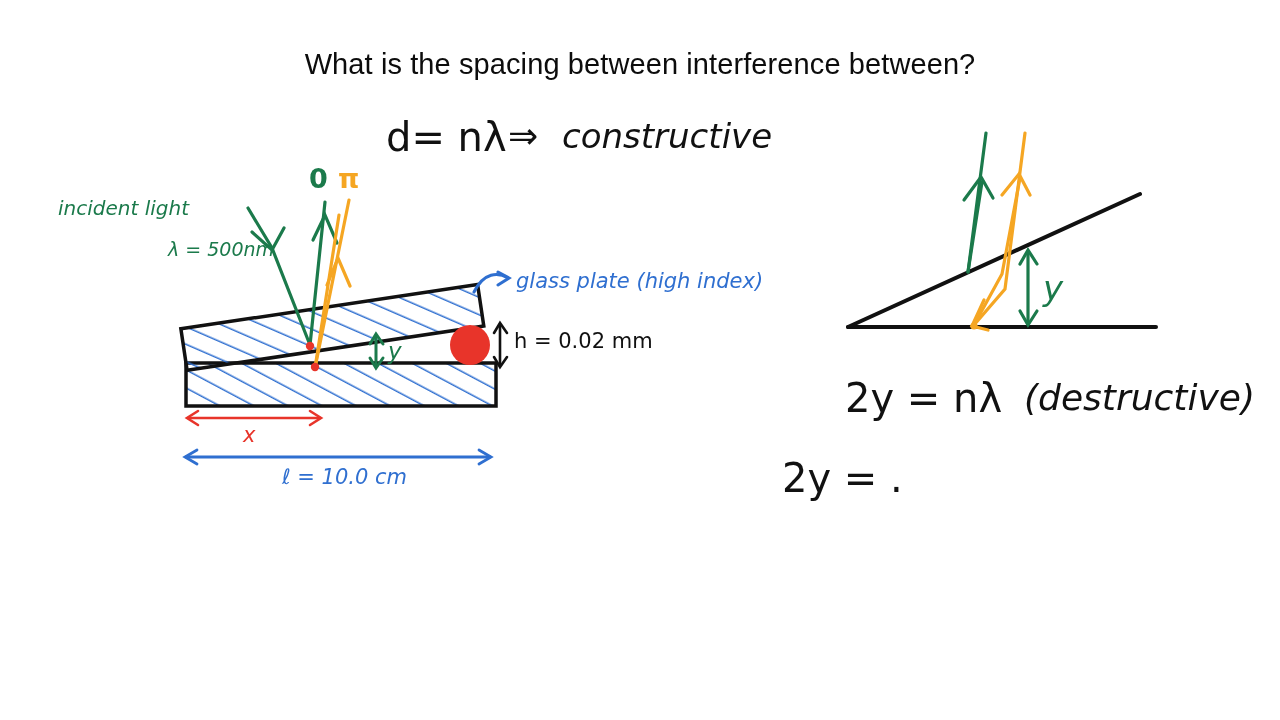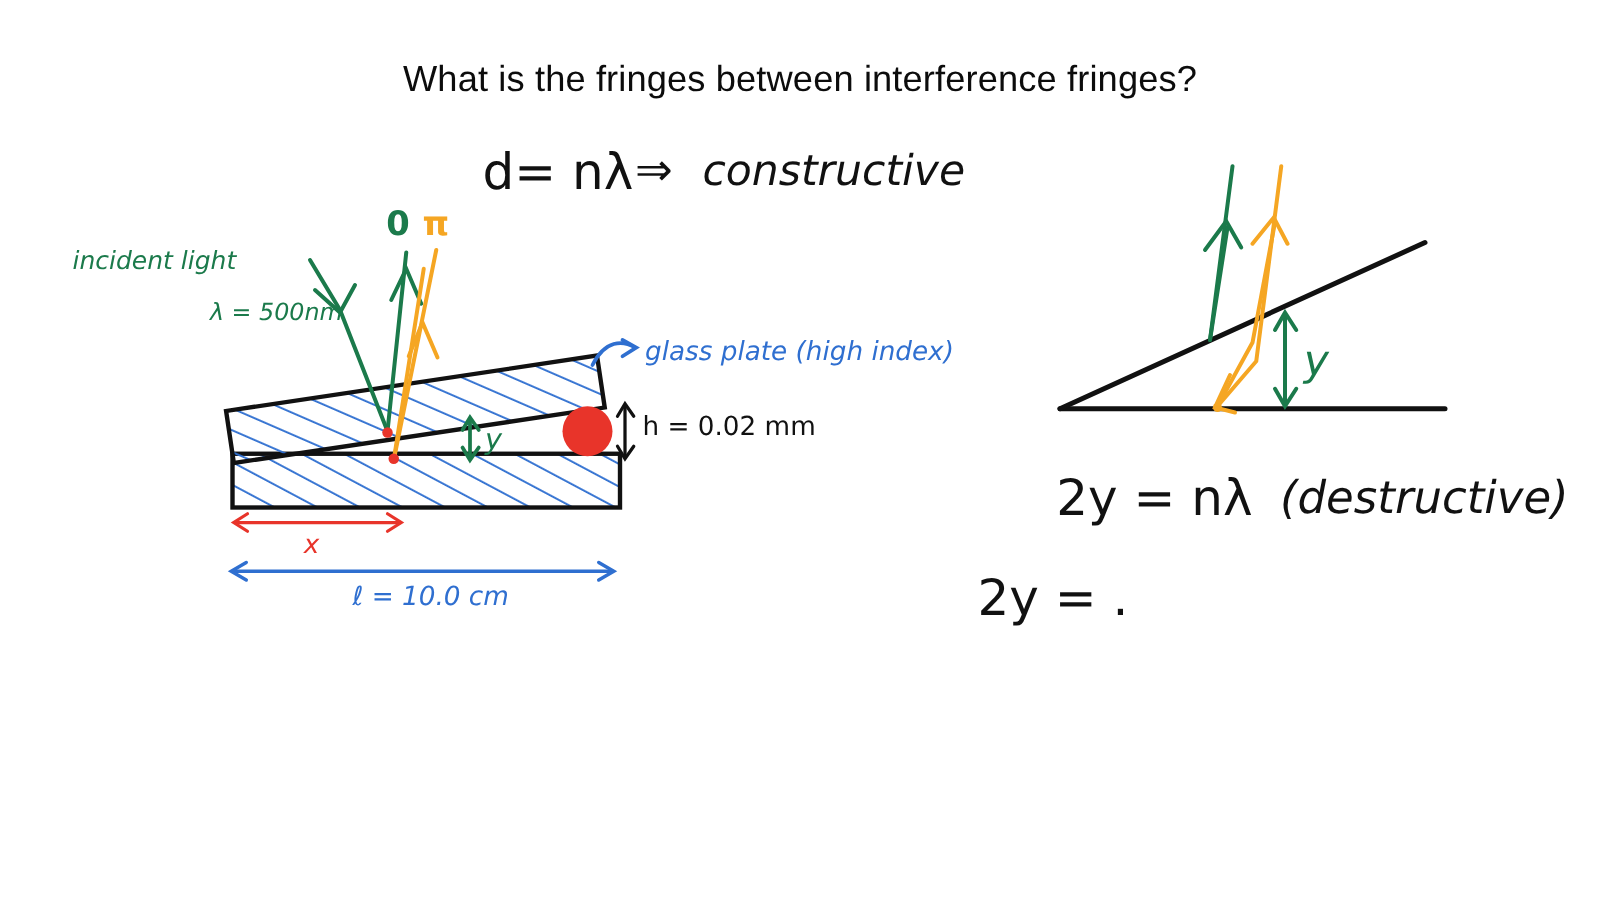--- a/index.html
+++ b/index.html
@@ -35,21 +35,21 @@
   }
   .hand {
     font-family: "DejaVu Sans", sans-serif;
   }
 </style>
 </head>
 <body>
 
 <div id="stage">
 
-  <div id="title">What is the fringes between interference fringes?</div>
+  <div id="title">What is the spacing between interference between?</div>
 
   <svg class="layer" viewBox="0 0 1280 720">
     <defs>
       <pattern id="hatchUp" width="16" height="16" patternUnits="userSpaceOnUse" patternTransform="rotate(-58)">
         <line x1="0" y1="0" x2="0" y2="16" stroke="#2f6fd0" stroke-width="3"></line>
       </pattern>
       <pattern id="hatchFlat" width="16" height="16" patternUnits="userSpaceOnUse" patternTransform="rotate(-62)">
         <line x1="0" y1="0" x2="0" y2="16" stroke="#2f6fd0" stroke-width="3"></line>
       </pattern>
     </defs>

